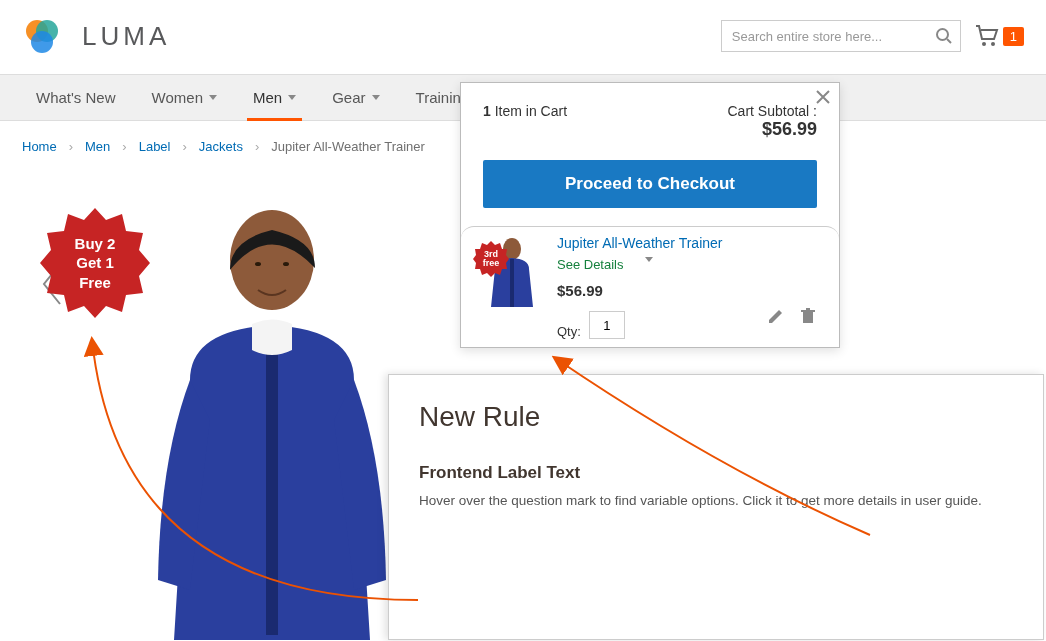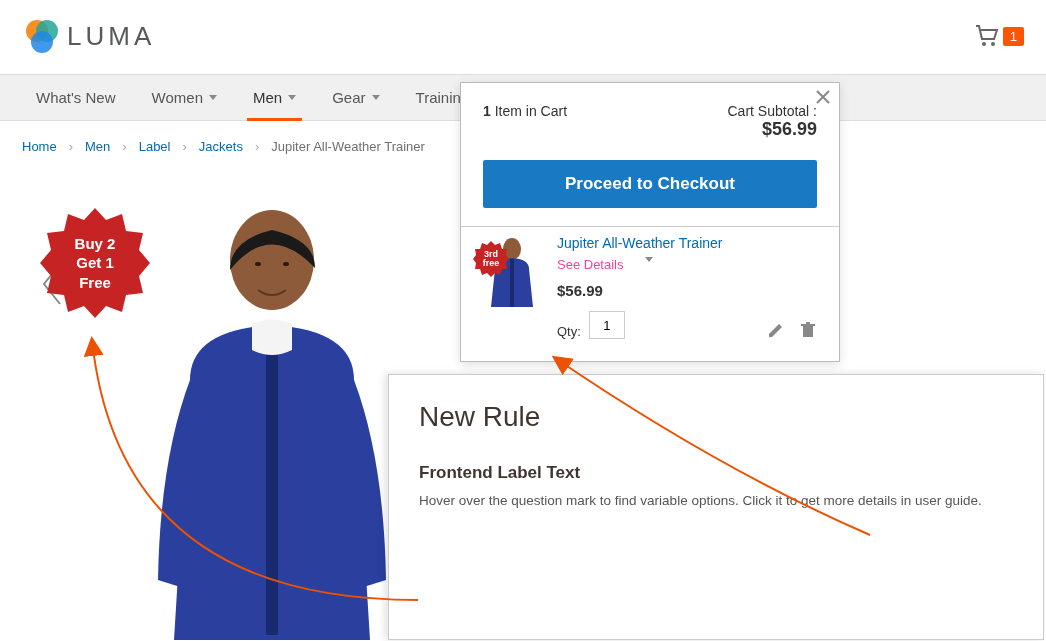--- a/index.html
+++ b/index.html
@@ -1,20 +1,20 @@
 <!DOCTYPE html>
 <html><head>
 <meta charset="utf-8">
 <style>
 * { box-sizing: border-box; margin: 0; padding: 0; }
 body { font-family: -apple-system, "Helvetica Neue", Arial, sans-serif; color: #333; background: #fff; width: 1046px; height: 641px; position: relative; overflow: hidden; }
 
 
 .header { display: flex; align-items: center; padding: 16px 22px 18px; }
-.logo { display: flex; align-items: center; gap: 5px; }
+.logo { display: flex; align-items: center; gap: 20px; }
 .logo-text { font-size: 26px; letter-spacing: 4px; font-weight: 500; color: #58595b; }
 .header-right { margin-left: auto; display: flex; align-items: center; gap: 14px; }
 .searchbox { position: relative; width: 240px; }
 .searchbox input { width: 100%; height: 32px; border: 1px solid #ccc; padding: 0 34px 0 10px; font-size: 13px; color: #333; }
 .searchbox input::placeholder { color: #999; }
 .search-icon { position: absolute; right: 8px; top: 7px; }
 .cart { display: flex; align-items: center; gap: 4px; }
 .cart-count { background: #ff5501; color: #fff; font-size: 13px; padding: 2px 7px; border-radius: 2px; }
 
 
@@ -43,25 +43,25 @@
 .smallbadge { position: absolute; width: 36px; height: 36px; display: flex; align-items: center; justify-content: center; z-index: 20; }
 .smallbadge .sb-text { position: relative; color: #fff; font-weight: 700; font-size: 9px; text-align: center; line-height: 1.05; }
 
 
 .minicart { position: absolute; left: 460px; top: 82px; width: 380px; background: #fff; border: 1px solid #bbb; box-shadow: 0 3px 10px rgba(0,0,0,0.12); z-index: 10; padding: 0; }
 .minicart .close { position: absolute; right: 8px; top: 6px; cursor: pointer; }
 .mc-head { display: flex; justify-content: space-between; padding: 20px 22px 8px; font-size: 14px; }
 .mc-head .sub-lbl { text-align: right; color: #333; }
 .mc-head .sub-val { font-weight: 700; font-size: 18px; }
 .mc-btn { margin: 12px 22px 18px; background: #1979c3; color: #fff; text-align: center; padding: 14px 0; font-size: 17px; font-weight: 600; cursor: pointer; border-radius: 2px; }
-.mc-item { display: flex; gap: 16px; padding: 8px 22px 22px; border-top: 1px solid #ccc; position: relative; }
+.mc-item { display: flex; gap: 16px; padding: 8px 22px 8px; border-top: 1px solid #ccc; position: relative; border-radius: 13px; }
 .mc-thumb { width: 58px; height: 72px; position: relative; }
 .mc-details { flex: 1; }
 .mc-name { color: #006bb4; font-size: 14px; margin-bottom: 6px; }
-.mc-see { color: #ec4899; font-size: 13px; display: flex; align-items: flex-start; gap: 22px; margin-bottom: 10px; }
+.mc-see { color: #15803d; font-size: 13px; display: flex; align-items: flex-start; gap: 22px; margin-bottom: 10px; }
 .mc-price { font-weight: 700; font-size: 15px; margin-bottom: 12px; }
 .mc-qty { font-size: 13px; display: flex; align-items: flex-end; gap: 8px; }
 .mc-qty input { width: 36px; height: 28px; border: 1px solid #ccc; text-align: center; font-size: 13px; }
 .mc-actions { position: absolute; right: 22px; bottom: 22px; display: flex; gap: 14px; }
 
 
 .admin { position: absolute; left: 388px; top: 374px; width: 656px; height: 266px; background: #fff; border: 1px solid #ccc; box-shadow: -3px 0 8px rgba(0,0,0,0.12); z-index: 8; padding: 26px 30px; }
 .admin h1 { font-size: 28px; font-weight: 400; color: #41362f; margin-bottom: 30px; }
 .admin h2 { font-size: 17px; font-weight: 600; color: #41362f; margin-bottom: 10px; }
 .admin .hint { font-size: 13.5px; color: #555; margin-bottom: 18px; }
@@ -80,20 +80,27 @@
 <div class="header">
   <div class="logo">
     <svg width="40" height="40" viewBox="0 0 40 40">
       <circle cx="15" cy="15" r="11" fill="#f57c00" opacity="0.85"></circle>
       <circle cx="25" cy="15" r="11" fill="#26a69a" opacity="0.85"></circle>
       <circle cx="20" cy="26" r="11" fill="#1e88e5" opacity="0.85"></circle>
     </svg>
     <span class="logo-text">LUMA</span>
   </div>
   <div class="header-right">
+    <div class="searchbox">
+      <input type="text" placeholder="Search entire store here..." style="">
+      <svg class="search-icon" width="18" height="18" viewBox="0 0 18 18">
+          <circle cx="7.5" cy="7.5" r="5.5" fill="none" stroke="#888" stroke-width="2"></circle>
+          <line x1="12" y1="12" x2="16" y2="16" stroke="#888" stroke-width="2"></line>
+        </svg>
+    </div>
     <div class="cart">
       <svg width="24" height="22" viewBox="0 0 24 22">
           <path d="M1 1h3l3 13h12l3-9H6" fill="none" stroke="#666" stroke-width="2"></path>
           <circle cx="9" cy="19" r="2" fill="#666"></circle>
           <circle cx="18" cy="19" r="2" fill="#666"></circle>
         </svg>
       <span class="cart-count">1</span>
     </div>
   </div>
 </div>

